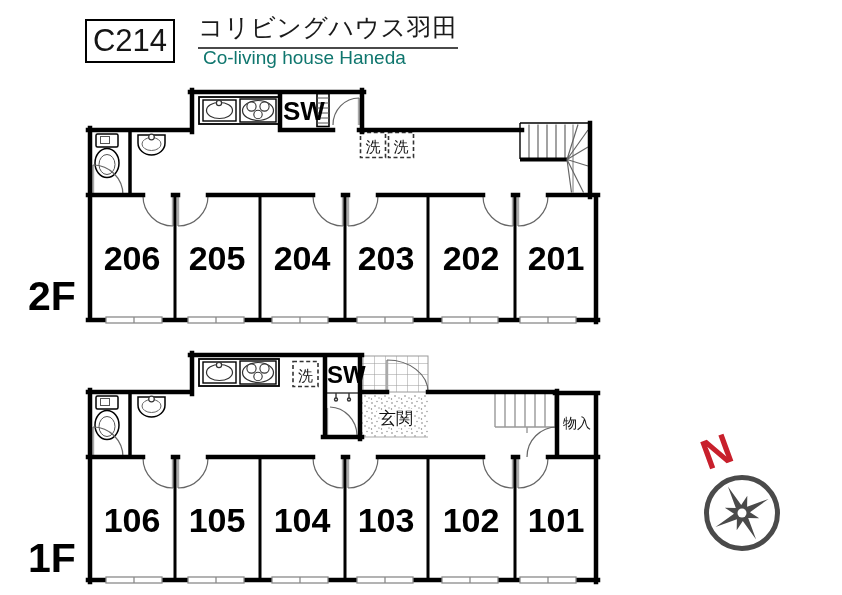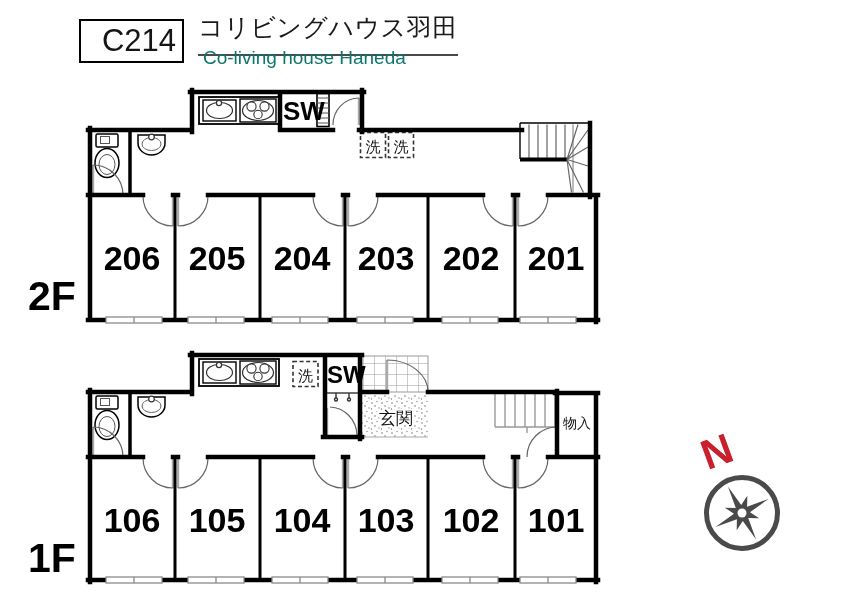--- a/index.html
+++ b/index.html
@@ -1,21 +1,21 @@
 <!DOCTYPE html>
 <html><head>
 <meta charset="utf-8">
 <style>
   html,body{margin:0;padding:0;background:#fff;}
   .page{position:relative;width:842px;height:595px;background:#fff;overflow:hidden;
         font-family:"Liberation Sans",sans-serif;color:#111;}
-  .code-box{position:absolute;left:79px;top:19px;width:86px;height:40px;border:2.5px solid #000;
-            display:flex;align-items:center;justify-content:center;font-size:31px;color:#151515;padding-left:15px;}
+  .code-box{position:absolute;left:85px;top:19px;width:86px;height:40px;border:2.5px solid #000;
+            display:flex;align-items:center;justify-content:center;font-size:31px;color:#151515;}
   .title-jp{position:absolute;left:198px;top:11px;width:260px;font-size:25px;letter-spacing:.5px;
-            color:#1a1a1a;padding-bottom:10px;border-bottom:2.2px solid #4a4a4a;white-space:nowrap;}
+            color:#1a1a1a;padding-bottom:3px;border-bottom:2.2px solid #4a4a4a;white-space:nowrap;}
   .title-en{position:absolute;left:203px;top:47px;font-size:19px;color:#0f766e;white-space:nowrap;}
   svg{position:absolute;left:0;top:0;}
   svg text{font-family:"Liberation Sans",sans-serif;}
   .roomnum{font-size:34px;font-weight:bold;fill:#000;}
   .floorlbl{font-size:41px;font-weight:bold;fill:#000;}
   .sw-big{font-size:26px;font-weight:bold;fill:#000;}
   .sw-sm{font-size:24px;font-weight:bold;fill:#000;}
   .kanji{font-size:15px;fill:#111;}
   .genkan{font-size:17px;fill:#111;paint-order:stroke;stroke:#fff;stroke-width:4px;}
   .mono{font-size:14px;fill:#111;}

